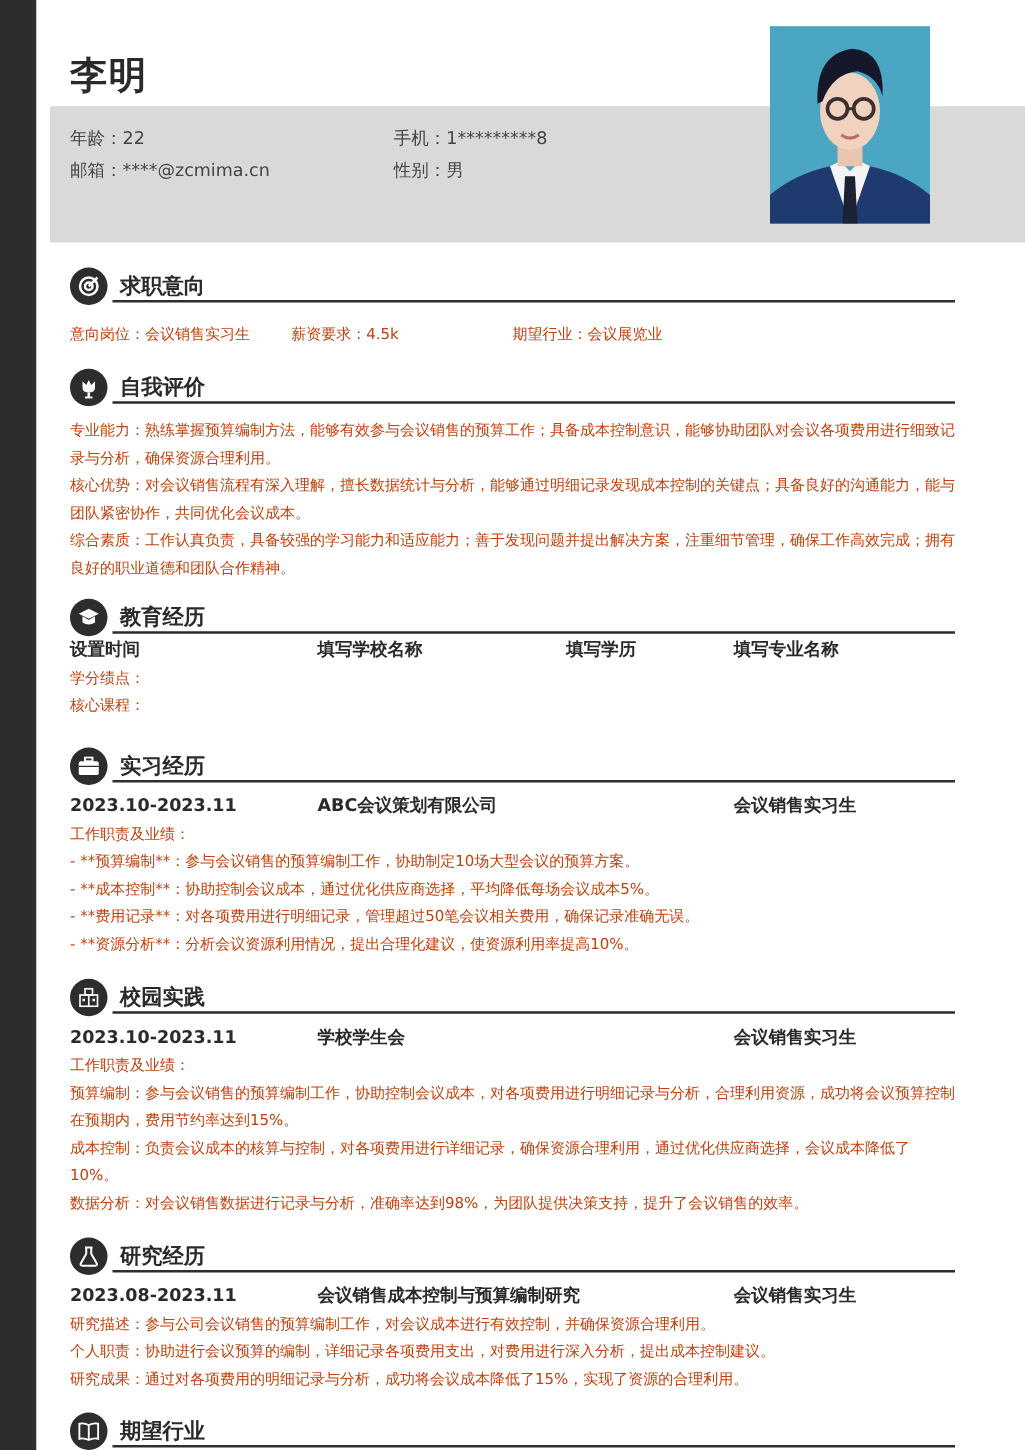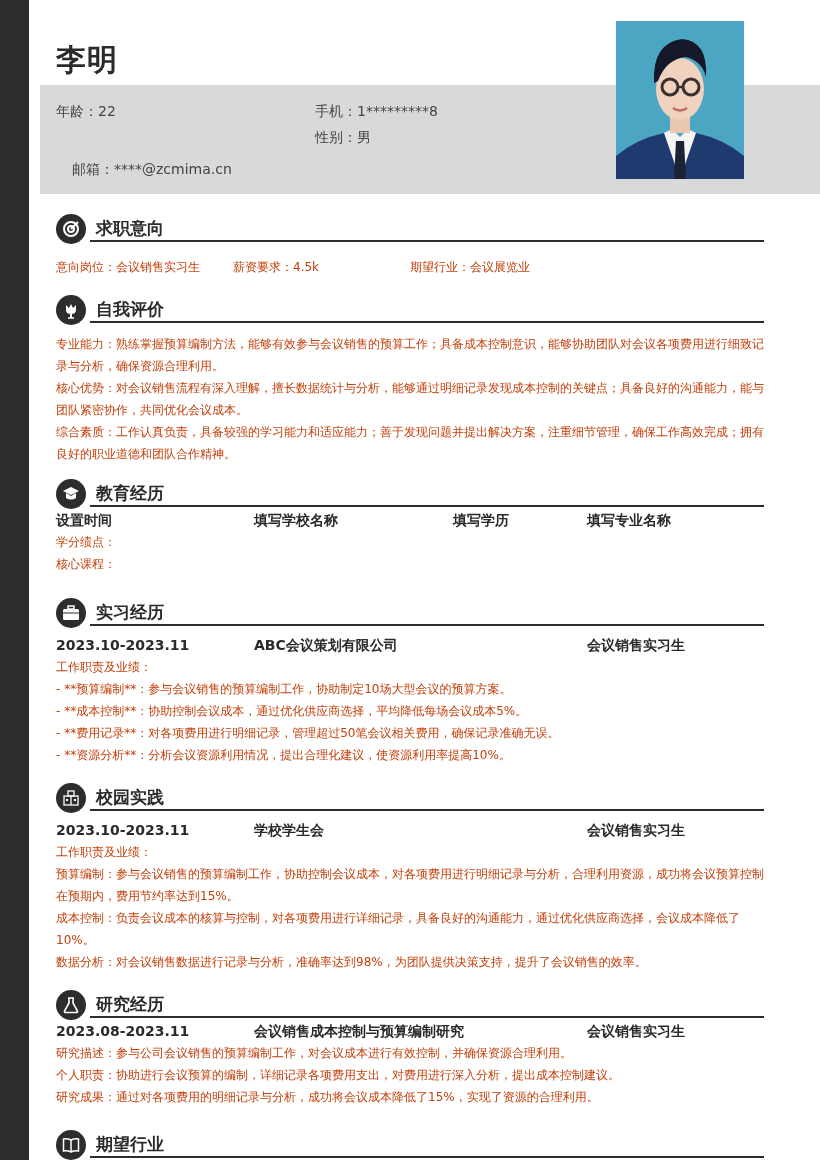--- a/index.html
+++ b/index.html
@@ -22,21 +22,21 @@
 </style>
 </head>
 <body>
 
 <div class="left-bar"></div>
 <div class="header-band"></div>
 
 <div class="name">李明</div>
 <div class="info" style="left:56px;top:101px;">年龄：22</div>
 <div class="info" style="left:315px;top:101px;">手机：1*********8</div>
-<div class="info" style="left:72px;top:127px;margin-top:32px;">邮箱：****@zcmima.cn</div>
+<div class="info" style="left:56px;top:127px;">邮箱：****@zcmima.cn</div>
 <div class="info" style="left:315px;top:127px;">性别：男</div>
 
 <div class="photo">
   <svg width="128" height="158" viewBox="0 0 128 158">
     <rect width="128" height="158" fill="#4aa6c2"></rect>
     <path d="M0 158 L0 135 Q20 118 48 112 L64 130 L80 112 Q108 118 128 135 L128 158 Z" fill="#1f3a6e"></path>
     <path d="M48 112 L64 158 L80 112 L72 108 L64 116 L56 108 Z" fill="#f4f4f4"></path>
     <path d="M60 120 L68 120 L70 158 L58 158 Z" fill="#1b2233"></path>
     <rect x="54" y="92" width="20" height="20" fill="#e8c6b0"></rect>
     <ellipse cx="64" cy="68" rx="24" ry="31" fill="#f0d2bf"></ellipse>
@@ -145,35 +145,35 @@
     <div class="sec-title">校园实践</div>
     <div class="sec-line"></div>
   </div>
   <div class="row bold" style="margin-top:6px;">
     <span style="left:0;">2023.10-2023.11</span>
     <span style="left:198px;">学校学生会</span>
     <span style="left:531px;">会议销售实习生</span>
   </div>
   <p class="text">工作职责及业绩：</p>
   <p class="text">预算编制：参与会议销售的预算编制工作，协助控制会议成本，对各项费用进行明细记录与分析，合理利用资源，成功将会议预算控制在预期内，费用节约率达到15%。</p>
-  <p class="text">成本控制：负责会议成本的核算与控制，对各项费用进行详细记录，具备良好的沟通能力，通过优化供应商选择，会议成本降低了10%。</p>
+  <p class="text">成本控制：负责会议成本的核算与控制，对各项费用进行详细记录，确保资源合理利用，通过优化供应商选择，会议成本降低了10%。</p>
   <p class="text">数据分析：对会议销售数据进行记录与分析，准确率达到98%，为团队提供决策支持，提升了会议销售的效率。</p>
 </div>
 
 <div class="section" style="top:990px;">
   <div class="sec-head">
     <div class="sec-icon">
       <svg width="16" height="18" viewBox="0 0 16 18">
           <path d="M5 2 L11 2 M6 2 L6 7 L1.5 15 Q1 16.5 3 16.5 L13 16.5 Q15 16.5 14.5 15 L10 7 L10 2" fill="none" stroke="#fff" stroke-width="1.6"></path>
         </svg>
     </div>
     <div class="sec-title">研究经历</div>
     <div class="sec-line"></div>
   </div>
-  <div class="row bold" style="">
+  <div class="row bold" style="margin-top:6px;">
     <span style="left:0;">2023.08-2023.11</span>
     <span style="left:198px;text-align:center;">会议销售成本控制与预算编制研究</span>
     <span style="left:531px;">会议销售实习生</span>
   </div>
   <p class="text">研究描述：参与公司会议销售的预算编制工作，对会议成本进行有效控制，并确保资源合理利用。</p>
   <p class="text">个人职责：协助进行会议预算的编制，详细记录各项费用支出，对费用进行深入分析，提出成本控制建议。</p>
   <p class="text">研究成果：通过对各项费用的明细记录与分析，成功将会议成本降低了15%，实现了资源的合理利用。</p>
 </div>
 
 <div class="section" style="top:1130px;">

